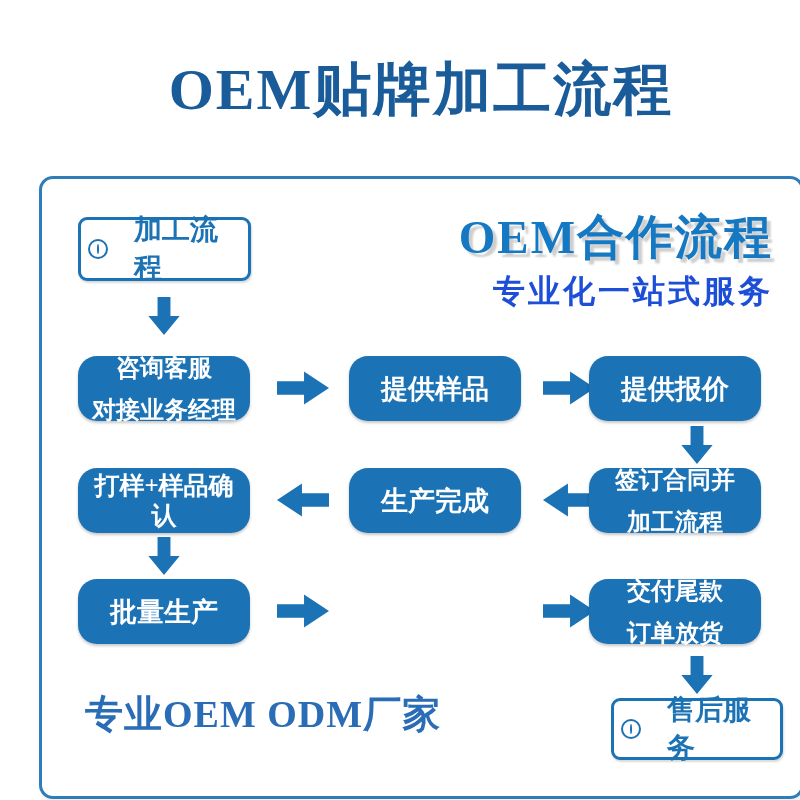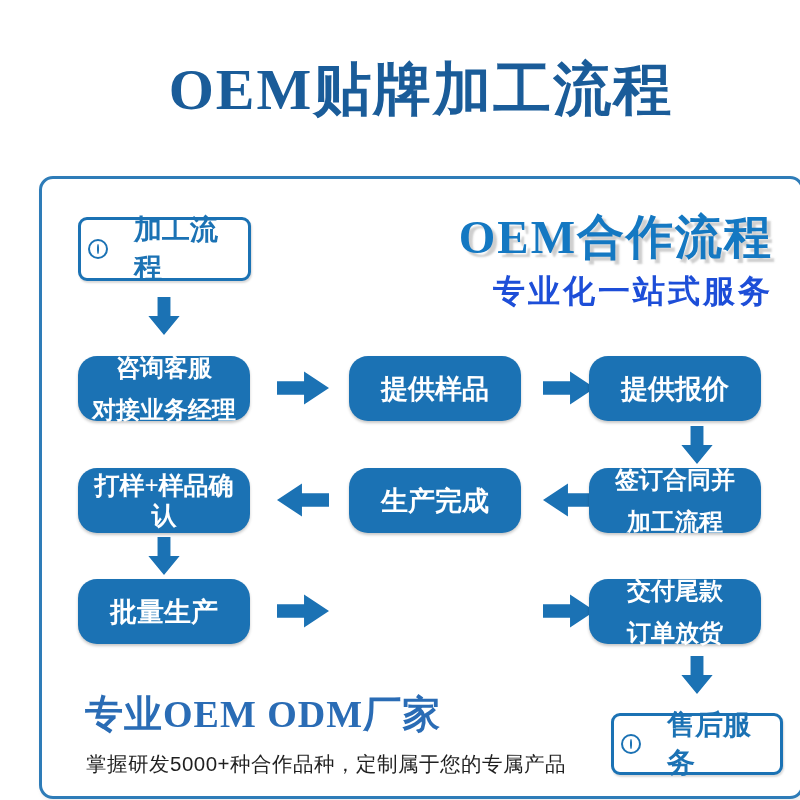--- a/index.html
+++ b/index.html
@@ -27,21 +27,21 @@
   }
 
   .badge{
     position:absolute;display:flex;align-items:center;justify-content:center;gap:12px;
     background:#ffffff;border:3px solid var(--accent);border-radius:9px;
     box-shadow:1px 2px 2px rgba(0,0,0,0.15);
     font-family:"Liberation Serif","DejaVu Serif",serif;
     font-weight:700;font-size:28px;color:var(--accent);
   }
   .badge-process{left:29px;top:31px;width:173px;height:64px;}
-  .badge-aftersales{left:562px;top:527px;width:172px;height:62px;}
+  .badge-aftersales{left:562px;top:512px;width:172px;height:62px;}
   .bullseye{
     width:20px;height:20px;border:2px solid var(--accent);border-radius:50%;
     display:flex;align-items:center;justify-content:center;flex:0 0 auto;
   }
   .bullseye i{display:block;width:10px;height:10px;border-radius:50%;background:var(--accent);}
 
   .heading-block{position:absolute;right:14px;top:20px;text-align:right;font-family:Liberation Serif, serif;}
   .heading{
     font-weight:900;font-size:47px;letter-spacing:2px;color:var(--heading);
     text-shadow:4px 4px 2px rgba(165,165,165,0.55);line-height:1.05;
@@ -149,15 +149,14 @@
   <div class="arr arr-v arr-down d-deliver"></div>
 
   <div class="badge badge-aftersales">
     <span class="bullseye">
         <i></i>
       </span>
     <span>售后服务</span>
   </div>
 
   <div class="footer-title">专业OEM ODM厂家</div>
-  <div class="footer-sub">掌握研发5000+种合作品种，定制属于您的专属产品</div>
 
 </div>
 
 </body></html>

